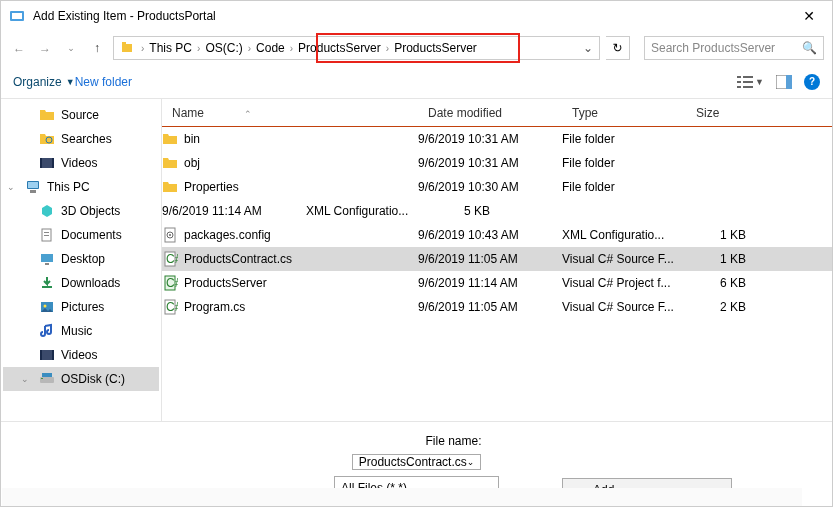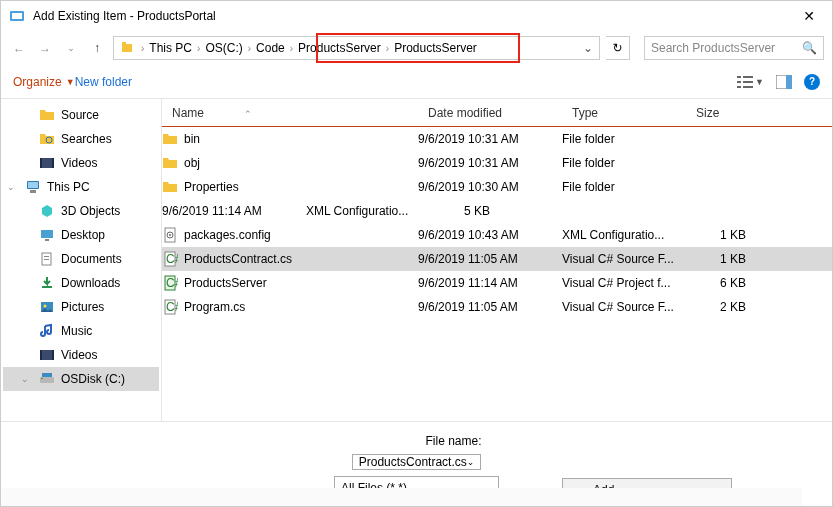--- a/index.html
+++ b/index.html
@@ -13,21 +13,21 @@
 .navbtn.up { color: #333; }
 .breadcrumb { flex: 1; height: 24px; border: 1px solid #ccc; display: flex; align-items: center; padding-left: 4px; position: relative; }
 .breadcrumb .hilite { position: absolute; border: 2px solid #e8231a; height: 30px; top: -4px; left: 202px; width: 204px; pointer-events: none; }
 .bc-seg { display: flex; align-items: center; padding: 0 2px; }
 .bc-chev { color: #888; padding: 0 3px; font-size: 10px; }
 .bc-drop { margin-left: auto; padding: 0 6px; color: #555; }
 .refresh { width: 24px; height: 24px; border: 1px solid #ccc; display: flex; align-items: center; justify-content: center; border-left: none; }
 .search { width: 180px; height: 24px; border: 1px solid #ccc; margin-left: 8px; display: flex; align-items: center; padding: 0 6px; color: #888; }
 .search .mag { margin-left: auto; }
 .toolbar { height: 34px; display: flex; align-items: center; padding: 0 12px; border-bottom: 1px solid #e5e5e5; }
-.toolbar .org { color: #c2410c; display: flex; align-items: center; gap: 4px; }
+.toolbar .org { color: #0c4a6e; display: flex; align-items: center; gap: 4px; }
 .toolbar .newf { color: #1a6fd8; }
 .toolbar .right { margin-left: auto; display: flex; align-items: center; gap: 12px; }
 .toolbar .viewbtn { display: flex; align-items: center; gap: 2px; color: #555; }
 .toolbar .help { width: 16px; height: 16px; border-radius: 50%; background: #0078d7; color: #fff; display: flex; align-items: center; justify-content: center; font-size: 10px; font-weight: bold; }
 .body { display: flex; height: 322px; }
 .tree { width: 160px; padding: 4px 2px; overflow: hidden; }
 .tree-item { display: flex; align-items: center; height: 24px; padding-left: 22px; gap: 6px; }
 .tree-item.sel { background: #d9d9d9; }
 .tree-item.lvl1 { padding-left: 36px; }
 .tree-item .exp { position: absolute; left: 4px; color: #888; font-size: 9px; }
@@ -173,32 +173,32 @@
         <span>This PC</span>
       </div>
       <div class="tree-item lvl1">
         <span class="ticon"><svg class="svg" viewBox="0 0 16 16">
             <path d="M8 2l5 3v6l-5 3-5-3V5z" fill="#3cc8c8"></path>
           </svg></span>
         <span>3D Objects</span>
       </div>
       <div class="tree-item lvl1">
         <span class="ticon"><svg class="svg" viewBox="0 0 16 16">
-            <rect x="2" y="3" width="12" height="8" fill="#4aa0d0"></rect>
-            <rect x="6" y="12" width="4" height="2" fill="#888"></rect>
-          </svg></span>
-        <span>Desktop</span>
-      </div>
-      <div class="tree-item lvl1">
-        <span class="ticon"><svg class="svg" viewBox="0 0 16 16">
             <rect x="3" y="2" width="9" height="12" fill="#fff" stroke="#888"></rect>
             <rect x="5" y="5" width="5" height="1" fill="#888"></rect>
             <rect x="5" y="8" width="5" height="1" fill="#888"></rect>
           </svg></span>
         <span>Documents</span>
+      </div>
+      <div class="tree-item lvl1">
+        <span class="ticon"><svg class="svg" viewBox="0 0 16 16">
+            <rect x="2" y="3" width="12" height="8" fill="#4aa0d0"></rect>
+            <rect x="6" y="12" width="4" height="2" fill="#888"></rect>
+          </svg></span>
+        <span>Desktop</span>
       </div>
       <div class="tree-item lvl1">
         <span class="ticon"><svg class="svg" viewBox="0 0 16 16">
             <path d="M8 2v7l-3-3m3 3l3-3M3 12h10" stroke="#2a9050" stroke-width="2" fill="none"></path>
           </svg></span>
         <span>Downloads</span>
       </div>
       <div class="tree-item lvl1">
         <span class="ticon"><svg class="svg" viewBox="0 0 16 16">
             <rect x="2" y="3" width="12" height="10" fill="#3a8dc0"></rect>

